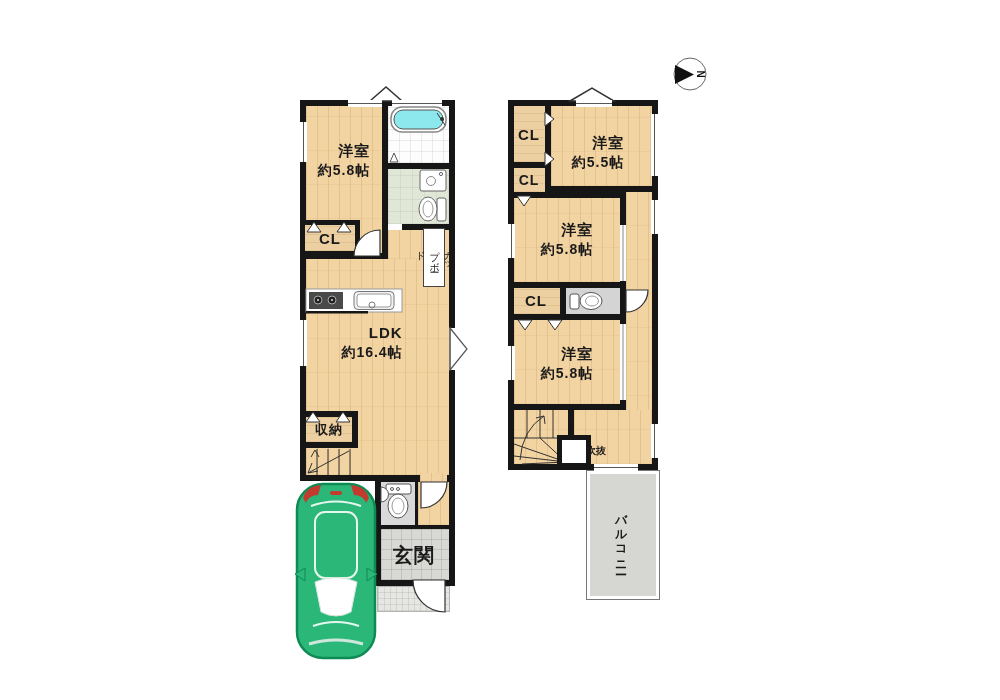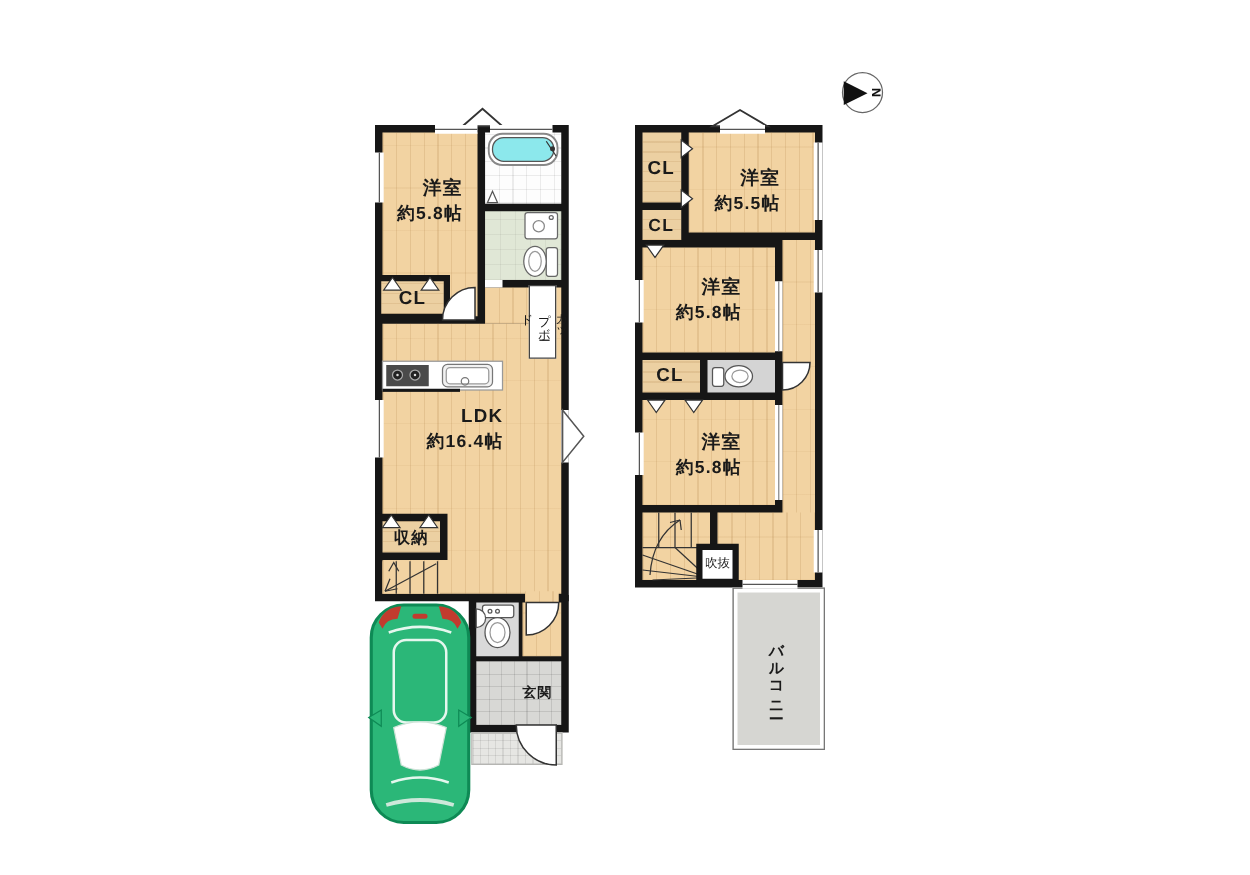--- a/index.html
+++ b/index.html
@@ -245,33 +245,33 @@
   <div class="lbl" style="left:344px;top:161px;">
     <span>洋室</span>
     <span class="sz">約5.8帖</span>
   </div>
   <div class="lbl" style="left:330px;top:239px;"><span>CL</span></div>
   <div class="lbl" style="left:372px;top:343px;">
     <span>LDK</span>
     <span class="sz">約16.4帖</span>
   </div>
   <div class="lbl" style="left:329px;top:430px;font-size:13px;"><span>収納</span></div>
-  <div class="lbl" style="left:430px;top:555px;font-size:11px;"><span>玄関</span></div>
+  <div class="lbl" style="left:414px;top:555px;font-size:20px;"><span>玄関</span></div>
 
   <div class="lbl" style="left:529px;top:135px;"><span>CL</span></div>
   <div class="lbl" style="left:598px;top:153px;">
     <span>洋室</span>
     <span class="sz">約5.5帖</span>
   </div>
   <div class="lbl" style="left:529px;top:180px;font-size:14px;"><span>CL</span></div>
   <div class="lbl" style="left:567px;top:240px;">
     <span>洋室</span>
     <span class="sz">約5.8帖</span>
   </div>
   <div class="lbl" style="left:536px;top:301px;"><span>CL</span></div>
   <div class="lbl" style="left:567px;top:364px;">
     <span>洋室</span>
     <span class="sz">約5.8帖</span>
   </div>
-  <div class="lbl" style="left:574px;top:451px;font-size:10px;letter-spacing:0;font-weight:400;"><span>吹抜</span></div>
+  <div class="lbl" style="left:596px;top:451px;font-size:10px;letter-spacing:0;font-weight:700;"><span>吹抜</span></div>
   <div class="lbl vtext" style="left:621px;top:538px;font-size:12px;font-weight:600;letter-spacing:2px;"><span>バルコニー</span></div>
 
 </div>
 
 </body></html>

